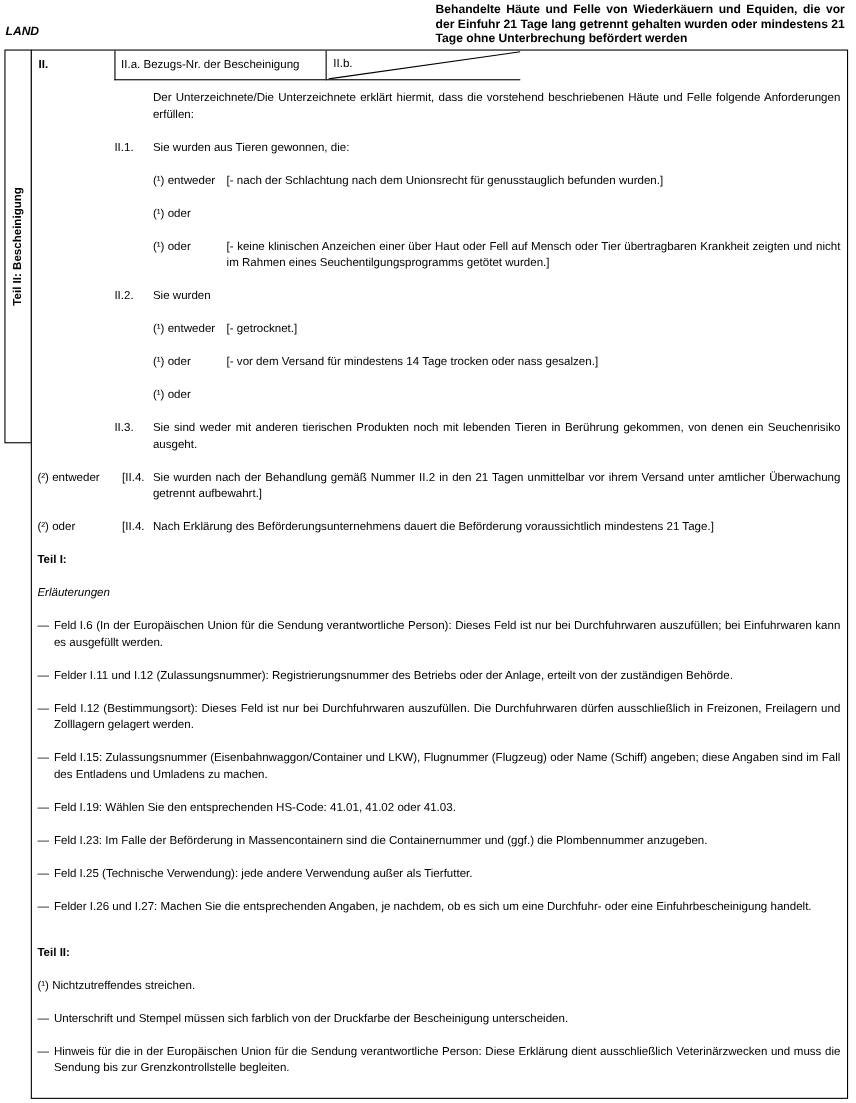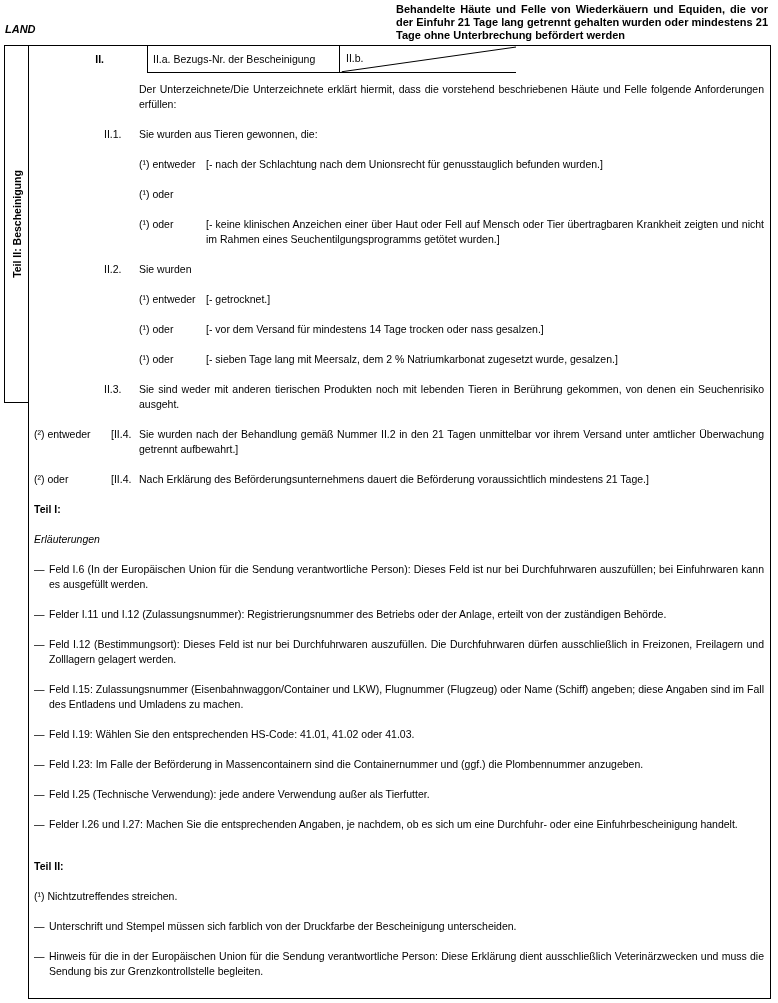--- a/index.html
+++ b/index.html
@@ -36,23 +36,23 @@
     font-weight:bold; font-size:10.5px;
   }
   
   .cert-table {
     position:absolute; left:28px; top:45px;
     width:743px; height:954px;
     border:1.5px solid #000;
     background:#fff;
   }
   .header-row { display:flex; height:27px; }
-  .h-num   { width:75px; flex:none; padding:6px 0 0 6px; font-weight:bold;text-align:right; }
+  .h-num   { width:75px; flex:none; padding:6px 0 0 6px; font-weight:bold; }
   .h-title { flex:1; padding-top:6px; font-weight:bold; }
-  .h-iia   { width:192px; flex:none; border-left:1.5px solid #000; border-bottom:1.5px solid #000; padding:6px 0 0 5px;margin-left:43px; }
+  .h-iia   { width:192px; flex:none; border-left:1.5px solid #000; border-bottom:1.5px solid #000; padding:6px 0 0 5px; }
   .h-iib   { width:177px; flex:none; border-left:1.5px solid #000; border-bottom:1.5px solid #000; position:relative; padding:5px 0 0 6px; }
   .h-iib svg { position:absolute; inset:0; width:100%; height:100%; }
   
   .row  { display:flex; margin-top:15px; }
   .mt-lg{ margin-top:27px; }
   .intro{ margin:9px 6px 0 110px; text-align:justify; }
   .sp75 { width:75px;  flex:none; }
   .numcol{ width:35px; flex:none; }
   .sp110{ width:110px; flex:none; }
   .optlabel{ width:67px; flex:none; }
@@ -125,21 +125,20 @@
       <div class="txt">[- getrocknet.]</div>
     </div>
     <div class="row">
       <div class="sp110"></div>
       <div class="optlabel">(¹) oder</div>
       <div class="txt">[- vor dem Versand für mindestens 14 Tage trocken oder nass gesalzen.]</div>
     </div>
     <div class="row">
       <div class="sp110"></div>
       <div class="optlabel">(¹) oder</div>
-      <div class="txt">[- sieben Tage lang mit Meersalz, dem 2 % Natriumkarbonat zugesetzt wurde, gesalzen.]</div>
     </div>
 
     <div class="row">
       <div class="sp75"></div>
       <div class="numcol">II.3.</div>
       <div class="txt">Sie sind weder mit anderen tierischen Produkten noch mit lebenden Tieren in Berührung gekommen, von denen ein Seuchenrisiko ausgeht.</div>
     </div>
 
     <div class="row">
       <div class="sp5"></div>

